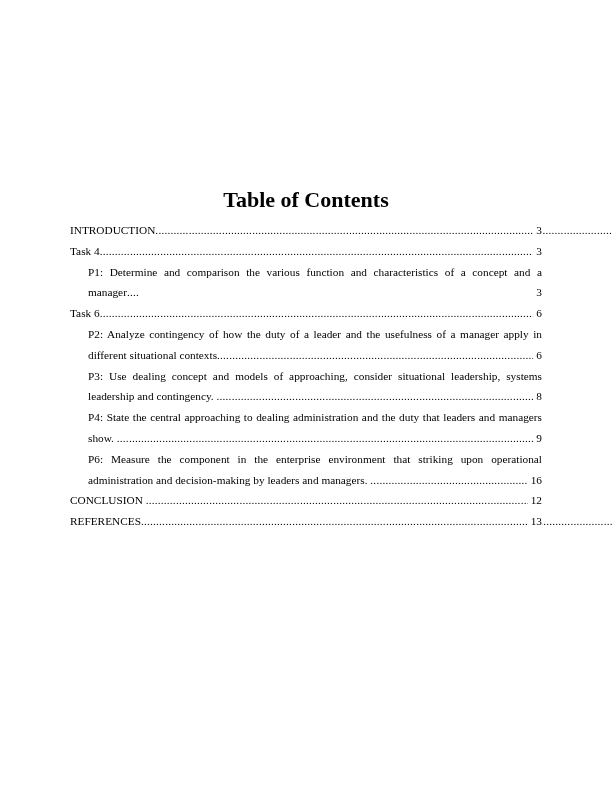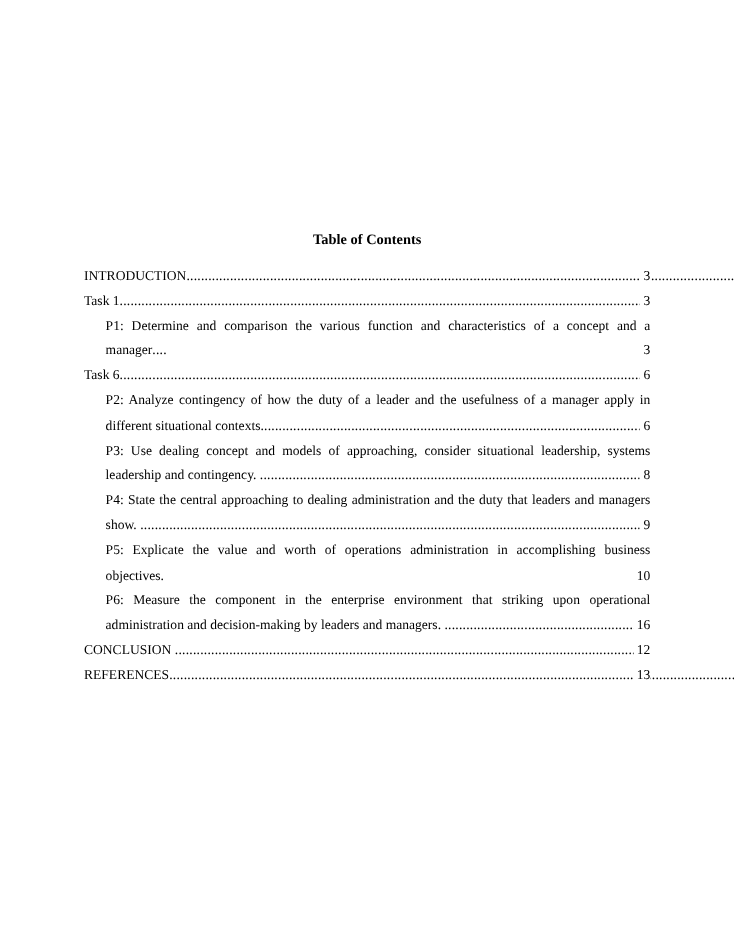--- a/index.html
+++ b/index.html
@@ -12,21 +12,21 @@
     color: #000000;
   }
   .page {
     width: 612px;
     height: 792px;
     background: #ffffff;
     padding: 0 70px;
   }
   .doc-title {
     margin-top: 189px;
-    font-size: 12px;
+    font-size: 22px;
     line-height: 21px;
     font-weight: bold;
     text-align: center;
     white-space: nowrap;
   }
   .toc {
     margin-top: 10px;
     font-size: 11.3px;
     line-height: 20.8px;
   }
@@ -56,21 +56,21 @@
 
   <h1 class="doc-title">Table of Contents</h1>
 
   <div class="toc">
 
     <div class="toc-entry level-0">
       <span class="entry-text">INTRODUCTION</span><span class="leader">........................................................................................................................................................................................................................................................................................................................................................................................................................................................................................................................................................................................................................</span><span class="entry-page">3</span>
     </div>
 
     <div class="toc-entry level-0">
-      <span class="entry-text">Task 1</span><span class="leader">..................................................................................................................................................</span><span class="entry-page">3</span>
+      <span class="entry-text">Task 4</span><span class="leader">..................................................................................................................................................</span><span class="entry-page">3</span>
     </div>
 
     <div class="toc-entry level-1">
       <span class="entry-text">P1: Determine and comparison the various function and characteristics of a concept and a manager</span><span class="leader">....</span><span class="entry-page">3</span>
     </div>
 
     <div class="toc-entry level-0">
       <span class="entry-text">Task 6</span><span class="leader">..................................................................................................................................................</span><span class="entry-page">6</span>
     </div>
 
@@ -79,23 +79,20 @@
     </div>
 
     <div class="toc-entry level-1">
       <span class="entry-text">P3: Use dealing concept and models of approaching, consider situational leadership, systems leadership and contingency. </span><span class="leader">...........................................................................................................</span><span class="entry-page">8</span>
     </div>
 
     <div class="toc-entry level-1">
       <span class="entry-text">P4: State the central approaching to dealing administration and the duty that leaders and managers show. </span><span class="leader">............................................................................................................................................</span><span class="entry-page">9</span>
     </div>
 
-    <div class="toc-entry level-1">
-      <span class="entry-text">P5: Explicate the value and worth of operations administration in accomplishing business objectives</span><span class="leader">.</span><span class="entry-page">10</span>
-    </div>
 
     <div class="toc-entry level-1">
       <span class="entry-text">P6: Measure the component in the enterprise environment that striking upon operational administration and decision-making by leaders and managers. </span><span class="leader">........................................................</span><span class="entry-page">16</span>
     </div>
 
     <div class="toc-entry level-0">
       <span class="entry-text">CONCLUSION </span><span class="leader">...................................................................................................................................</span><span class="entry-page">12</span>
     </div>
 
     <div class="toc-entry level-0">

